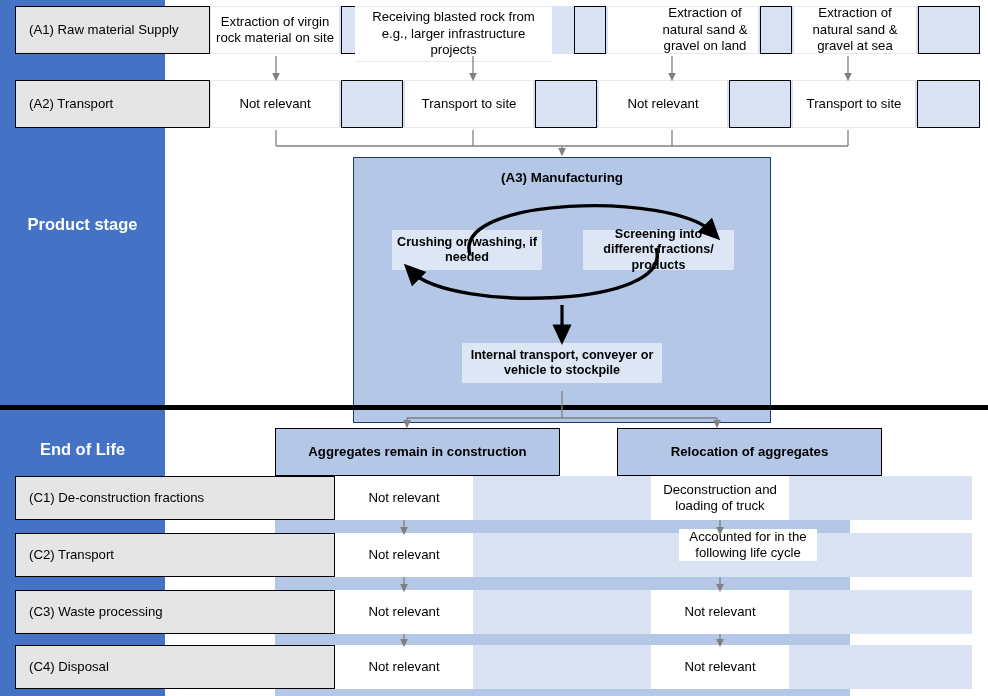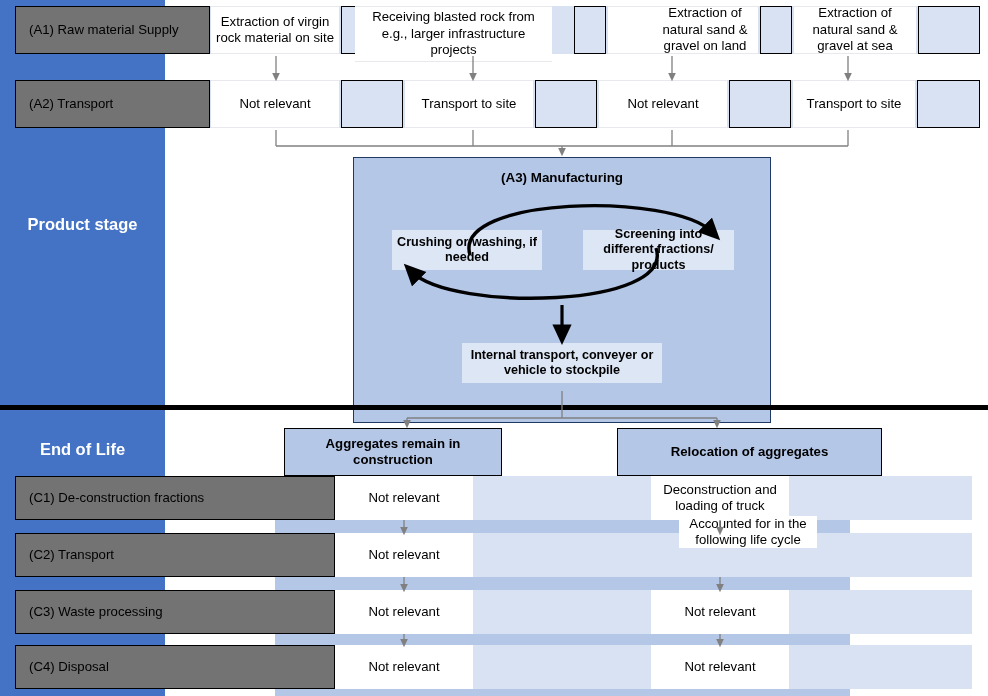--- a/index.html
+++ b/index.html
@@ -31,21 +31,21 @@
   
   .band{
     background:#D9E2F3;
   }
   .band-mid{
     background:#B4C7E7;
   }
 
   
   .row-label{
-    background:#737373;
+    background:#e5e5e5;
     border:1.3px solid #000000;
     display:flex;
     align-items:center;
     font-size:13.2px;
     color:#000000;
     padding-left:13px;
     line-height:1.22;
   }
 
   
@@ -150,38 +150,38 @@
   <div class="abs mfg-sub" style="left:392px;top:230px;width:150px;height:40px;">Crushing or washing, if needed</div>
   <div class="abs mfg-sub" style="left:583px;top:230px;width:151px;height:40px;">Screening into different fractions/ products</div>
   <div class="abs mfg-sub" style="left:462px;top:343px;width:200px;height:40px;">Internal transport, conveyer or vehicle to stockpile</div>
 
   <div class="abs divider" style="left:0px;top:405px;width:988px;height:5px;"></div>
 
   <div class="abs stage-bar" style="left:0px;top:420px;width:165px;height:276px;">
     <span style="display:block;margin-bottom:218px;">End of Life</span>
   </div>
 
-  <div class="abs eol-head" style="left:284px;top:428px;width:218px;height:48px;">Aggregates remain in construction</div>
+  <div class="abs eol-head" style="left:275px;top:428px;width:285px;height:48px;">Aggregates remain in construction</div>
   <div class="abs eol-head" style="left:585px;top:428px;width:265px;height:48px;margin-left:32px;">Relocation of aggregates</div>
 
   <div class="abs band-mid" style="left:275px;top:476px;width:575px;height:52px;"></div>
   <div class="abs band" style="left:165px;top:476px;width:807px;height:44px;"></div>
   <div class="abs row-label" style="left:15px;top:476px;width:320px;height:44px;">
     <span style="white-space:pre-line;">(C1) De-construction fractions</span>
   </div>
   <div class="abs cell noborder" style="left:335px;top:476px;width:138px;height:44px;">Not relevant</div>
   <div class="abs cell noborder" style="left:651px;top:476px;width:138px;height:44px;">Deconstruction and loading of truck</div>
 
   <div class="abs band-mid" style="left:275px;top:528px;width:575px;height:57px;"></div>
   <div class="abs band" style="left:165px;top:533px;width:807px;height:44px;"></div>
   <div class="abs row-label" style="left:15px;top:533px;width:320px;height:44px;">
     <span>(C2) Transport</span>
   </div>
   <div class="abs cell noborder" style="left:335px;top:533px;width:138px;height:44px;">Not relevant</div>
-  <div class="abs cell noborder" style="left:651px;top:516px;width:138px;height:32px;margin-left:28px;">Accounted for in the following life cycle</div>
+  <div class="abs cell noborder" style="left:651px;top:529px;width:138px;height:32px;margin-left:28px;">Accounted for in the following life cycle</div>
 
   <div class="abs band-mid" style="left:275px;top:585px;width:575px;height:57px;"></div>
   <div class="abs band" style="left:165px;top:590px;width:807px;height:44px;"></div>
   <div class="abs row-label" style="left:15px;top:590px;width:320px;height:44px;">
     <span>(C3) Waste processing</span>
   </div>
   <div class="abs cell noborder" style="left:335px;top:590px;width:138px;height:44px;">Not relevant</div>
   <div class="abs cell noborder" style="left:651px;top:590px;width:138px;height:44px;">Not relevant</div>
 
   <div class="abs band-mid" style="left:275px;top:642px;width:575px;height:54px;"></div>

